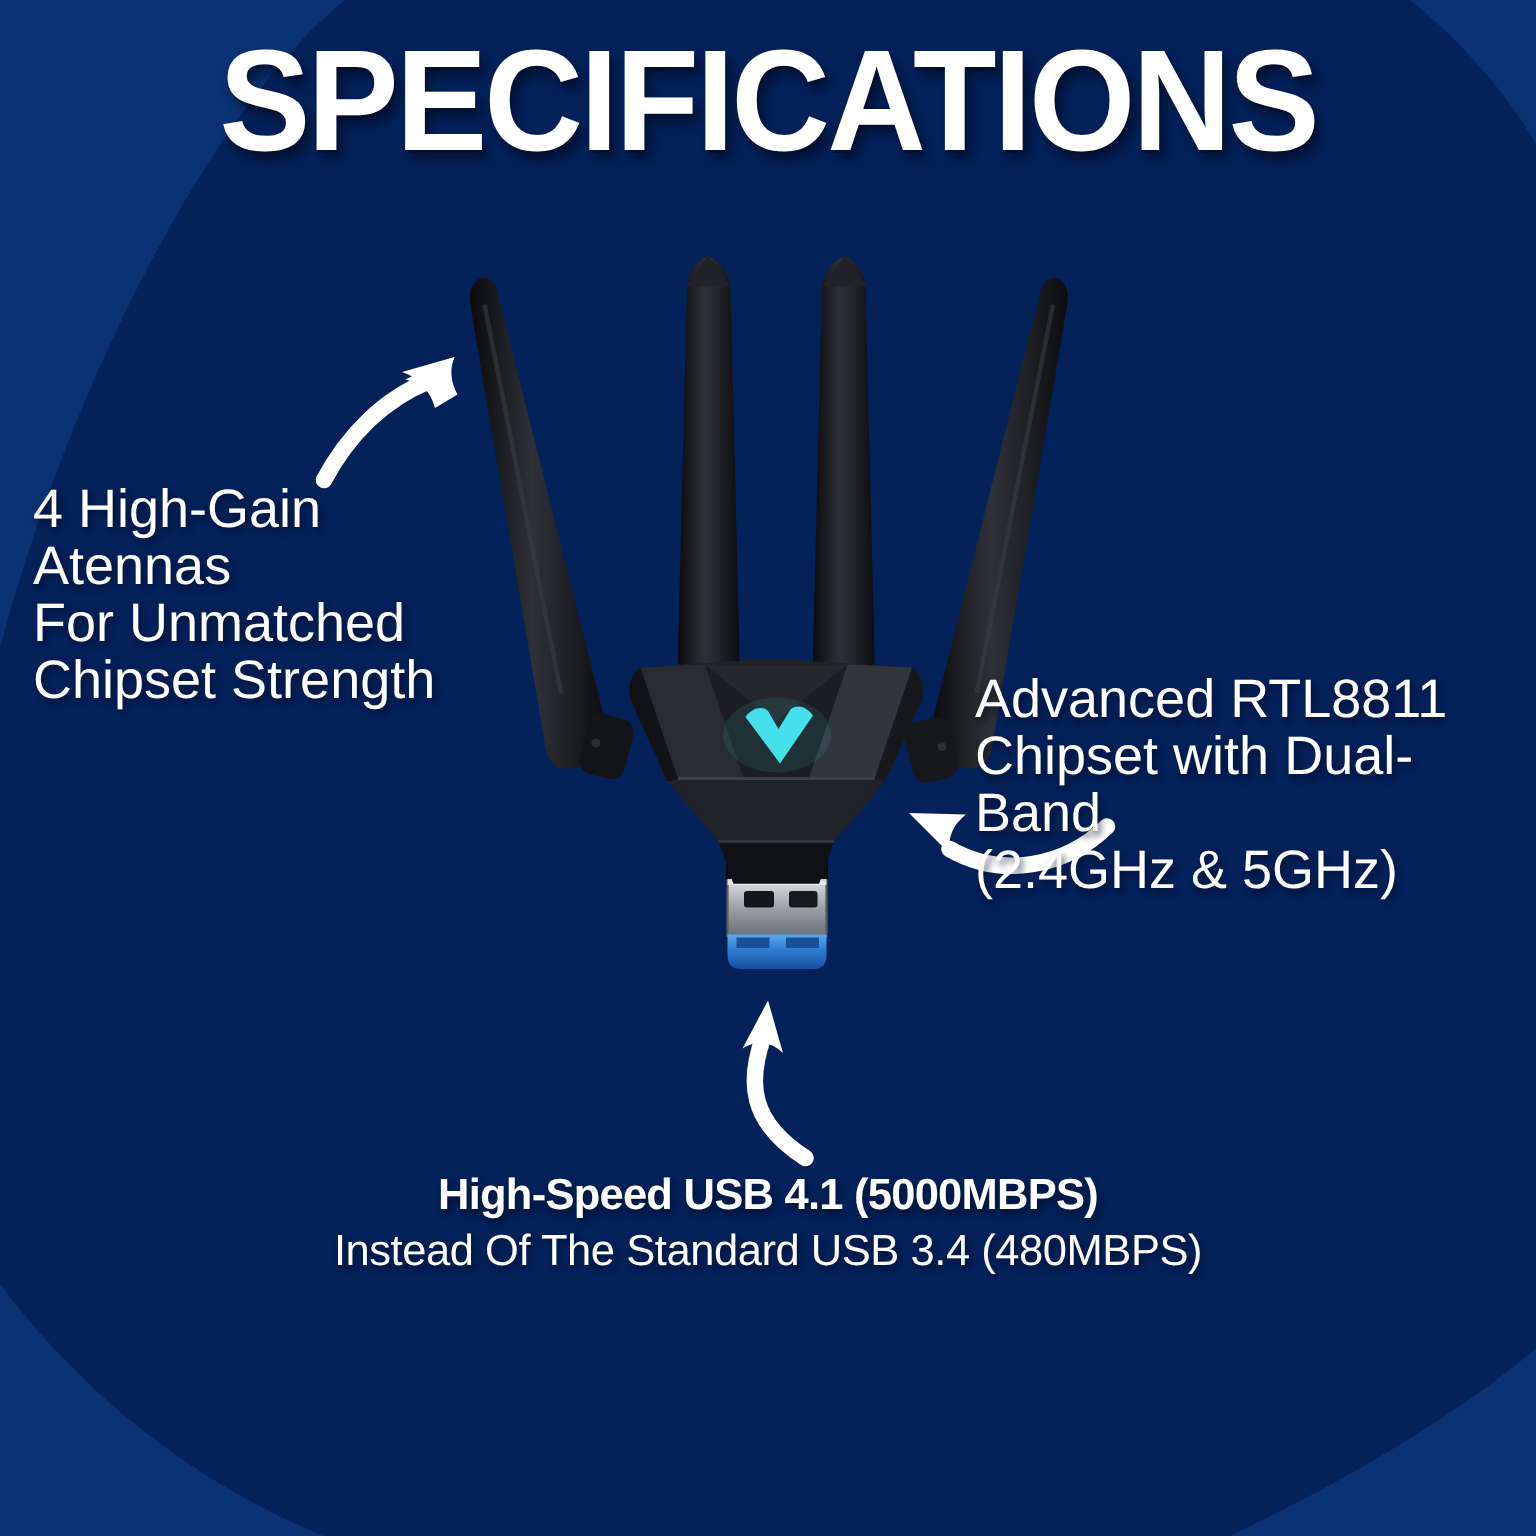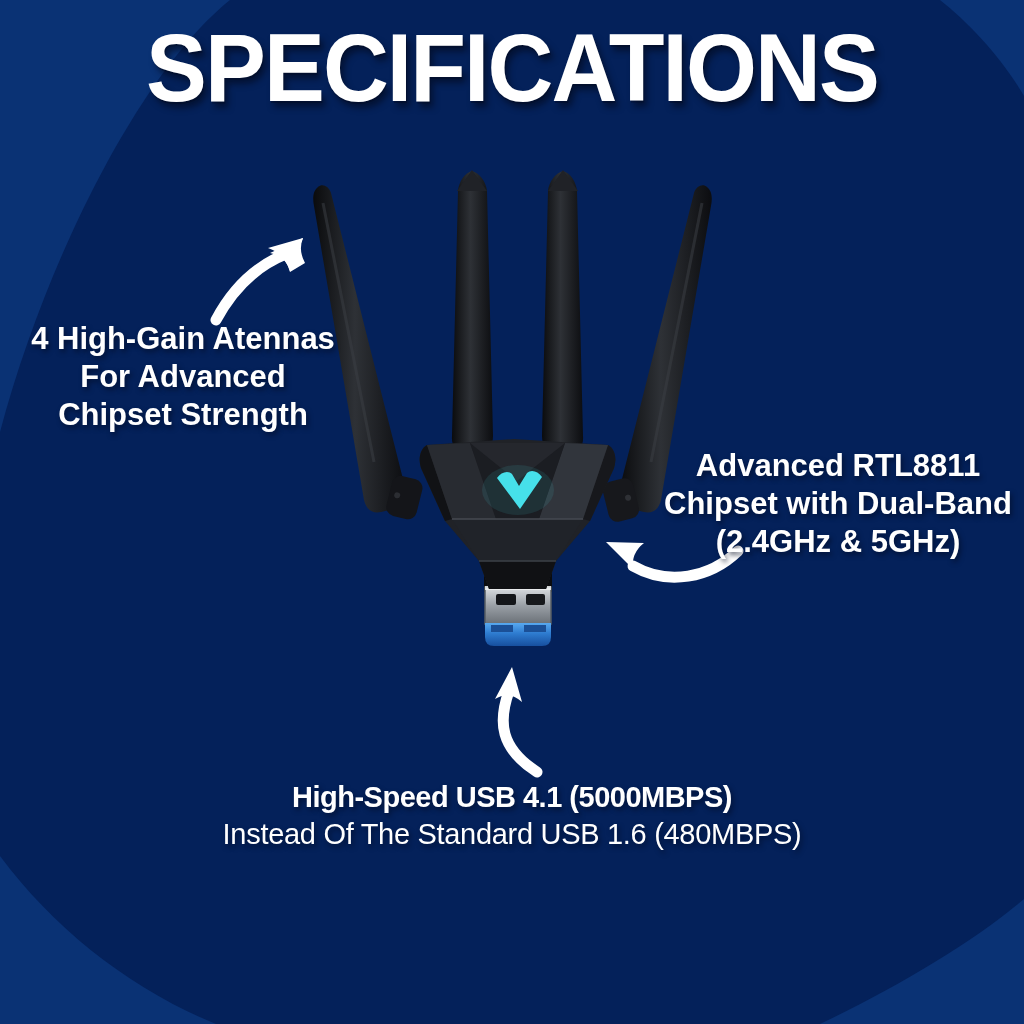--- a/index.html
+++ b/index.html
@@ -13,22 +13,22 @@
   .bg-svg,.art-svg{position:absolute;left:0;top:0;width:1024px;height:1024px;}
   .title{
     position:absolute;left:0;right:0;top:18px;margin:0;
     text-align:center;color:#ffffff;
     font-size:96px;font-weight:bold;letter-spacing:-2px;line-height:1.05;
     transform:scaleX(0.95);transform-origin:50% 50%;
     text-shadow:4px 6px 7px rgba(3,10,32,0.65), 1px 2px 0 rgba(3,10,32,0.35);
     white-space:nowrap;
   }
   .callout{
-    position:absolute;color:#ffffff;text-align:center;
-    font-weight:bold;font-size:31px;line-height:38px;
+    position:absolute;color:#ffffff;text-align:left;
+    font-weight:normal;font-size:36px;line-height:38px;
     text-shadow:2px 3px 5px rgba(3,10,32,0.6);
   }
   .callout-antennas{left:22px;top:320px;width:322px;}
   .callout-chipset{left:650px;top:447px;width:376px;}
   .callout-usb-1{
     position:absolute;left:0;right:0;top:781px;text-align:center;color:#fff;
     font-size:29px;font-weight:bold;letter-spacing:-0.5px;
     text-shadow:2px 3px 5px rgba(3,10,32,0.6);
   }
   .callout-usb-2{
@@ -128,26 +128,26 @@
         <path stroke-width="11" stroke-linecap="round" fill="none" d="M509,691 C498,722 500,748 537,772"></path>
         <path stroke="none" d="M512,667 L495,699 Q509,690 522,702 Z"></path>
       </g>
     </g>
   </svg>
 
   <h1 class="title">SPECIFICATIONS</h1>
 
   <div class="callout callout-antennas">
     <div>4 High-Gain Atennas</div>
-    <div>For Advanced</div>
+    <div>For Unmatched</div>
     <div>Chipset Strength</div>
   </div>
 
   <div class="callout callout-chipset">
     <div>Advanced RTL8811</div>
     <div>Chipset with Dual-Band</div>
     <div>(2.4GHz &amp; 5GHz)</div>
   </div>
 
   <div class="callout-usb-1">High-Speed USB 4.1 (5000MBPS)</div>
-  <div class="callout-usb-2">Instead Of The Standard USB 1.6 (480MBPS)</div>
+  <div class="callout-usb-2">Instead Of The Standard USB 3.4 (480MBPS)</div>
 
 </div>
 
 </body></html>

